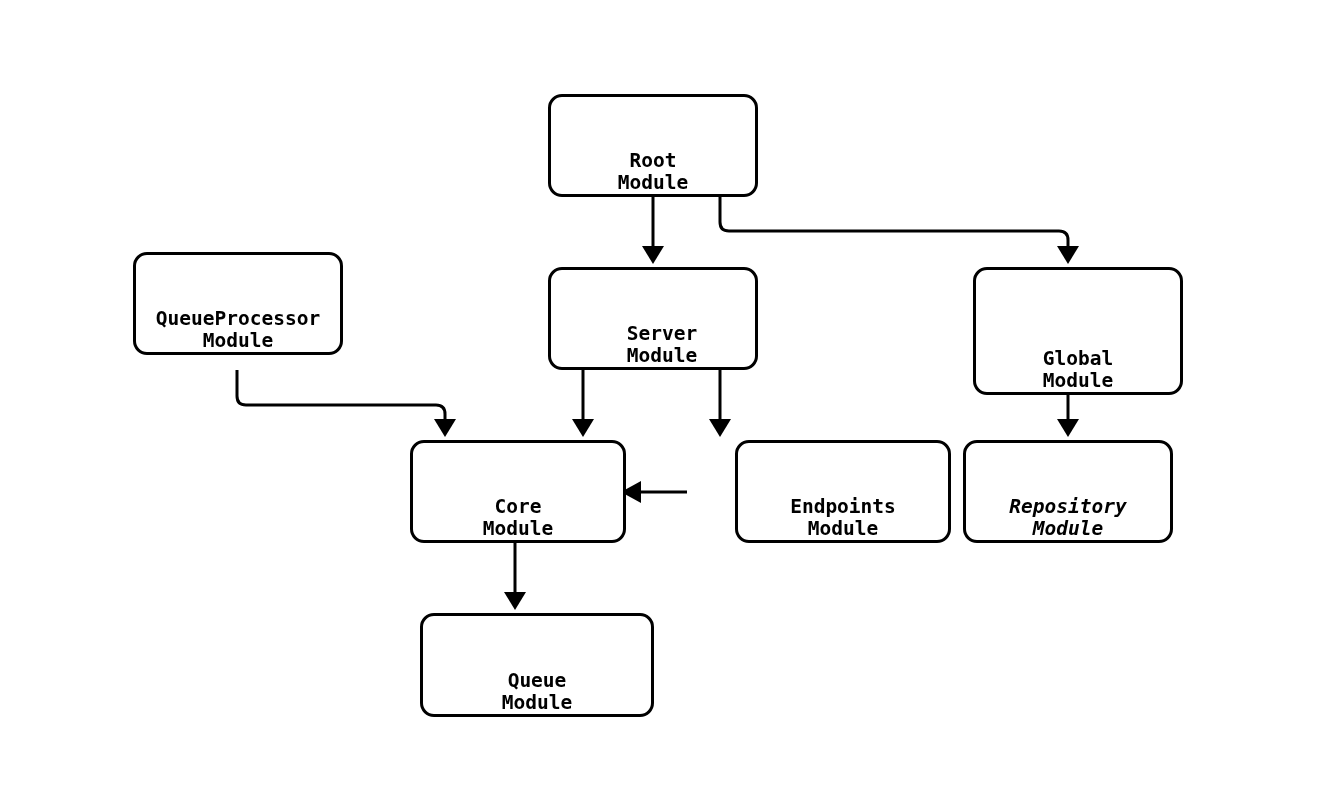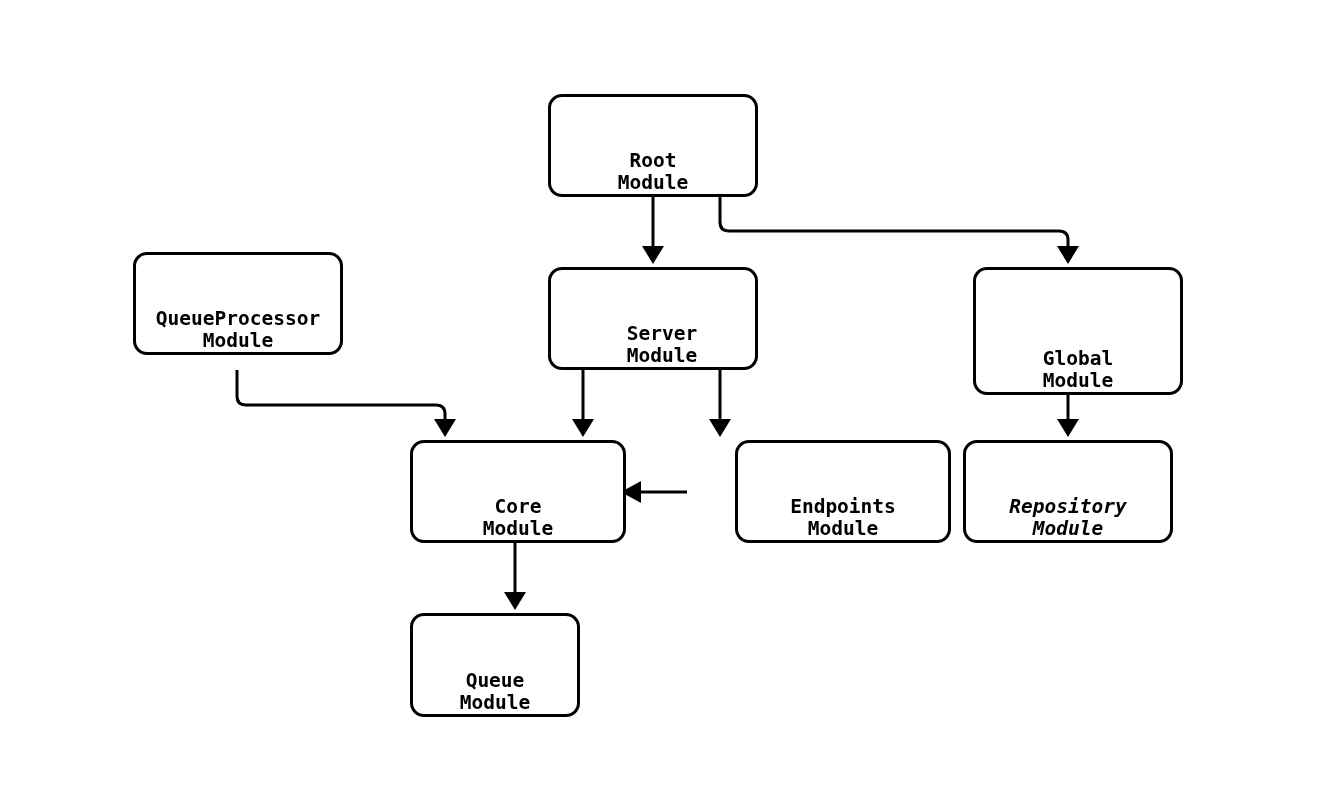--- a/index.html
+++ b/index.html
@@ -126,18 +126,18 @@
   <div class="node" style="left:687px; top:440px; width:216px; height:103px;margin-left:48px;">
     <span class="node-line">Endpoints</span>
     <span class="node-line">Module</span>
   </div>
 
   <div class="node" style="left:963px; top:440px; width:210px; height:103px;font-style:italic;">
     <span class="node-line">Repository</span>
     <span class="node-line">Module</span>
   </div>
 
-  <div class="node" style="left:410px; top:613px; width:170px; height:104px;">
+  <div class="node" style="left:420px; top:613px; width:234px; height:104px;">
     <span class="node-line">Queue</span>
     <span class="node-line">Module</span>
   </div>
 
 </div>
 
 </body></html>

